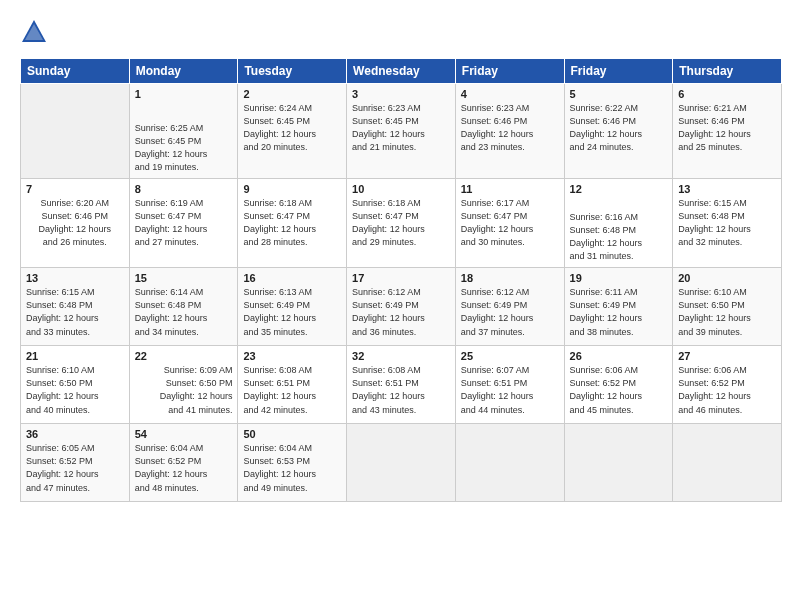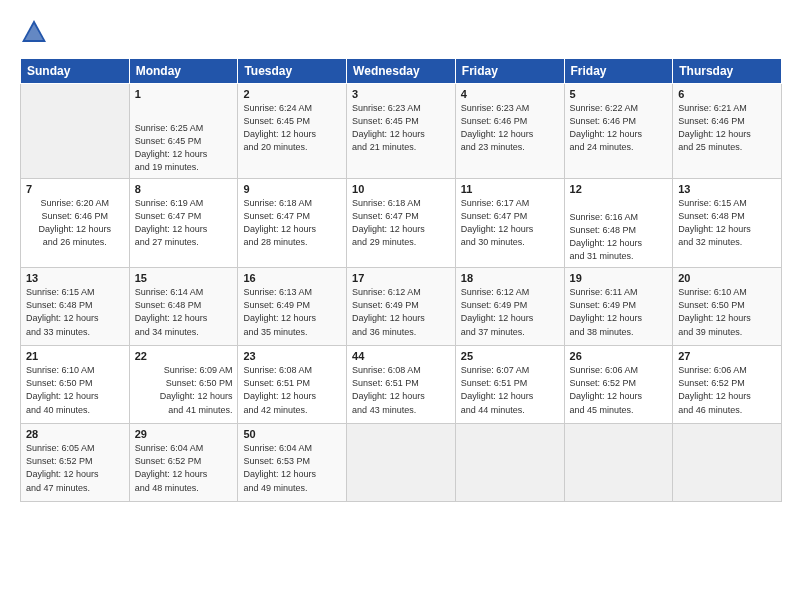--- a/index.html
+++ b/index.html
@@ -296,21 +296,21 @@
 and 41 minutes.</div>
           </td>
           <td>
             <span class="day-num">23</span>
             <div class="day-info" style="white-space: pre-line;">Sunrise: 6:08 AM
 Sunset: 6:51 PM
 Daylight: 12 hours
 and 42 minutes.</div>
           </td>
           <td>
-            <span class="day-num">44</span>
+            <span class="day-num">32</span>
             <div class="day-info" style="white-space: pre-line;">Sunrise: 6:08 AM
 Sunset: 6:51 PM
 Daylight: 12 hours
 and 43 minutes.</div>
           </td>
           <td>
             <span class="day-num">25</span>
             <div class="day-info" style="white-space: pre-line;">Sunrise: 6:07 AM
 Sunset: 6:51 PM
 Daylight: 12 hours
@@ -326,28 +326,28 @@
           <td>
             <span class="day-num">27</span>
             <div class="day-info" style="white-space: pre-line;">Sunrise: 6:06 AM
 Sunset: 6:52 PM
 Daylight: 12 hours
 and 46 minutes.</div>
           </td>
         </tr>
         <tr>
           <td>
-            <span class="day-num">28</span>
+            <span class="day-num">36</span>
             <div class="day-info" style="white-space: pre-line;">Sunrise: 6:05 AM
 Sunset: 6:52 PM
 Daylight: 12 hours
 and 47 minutes.</div>
           </td>
           <td>
-            <span class="day-num">29</span>
+            <span class="day-num">54</span>
             <div class="day-info" style="white-space: pre-line;">Sunrise: 6:04 AM
 Sunset: 6:52 PM
 Daylight: 12 hours
 and 48 minutes.</div>
           </td>
           <td>
             <span class="day-num">50</span>
             <div class="day-info" style="white-space: pre-line;">Sunrise: 6:04 AM
 Sunset: 6:53 PM
 Daylight: 12 hours

